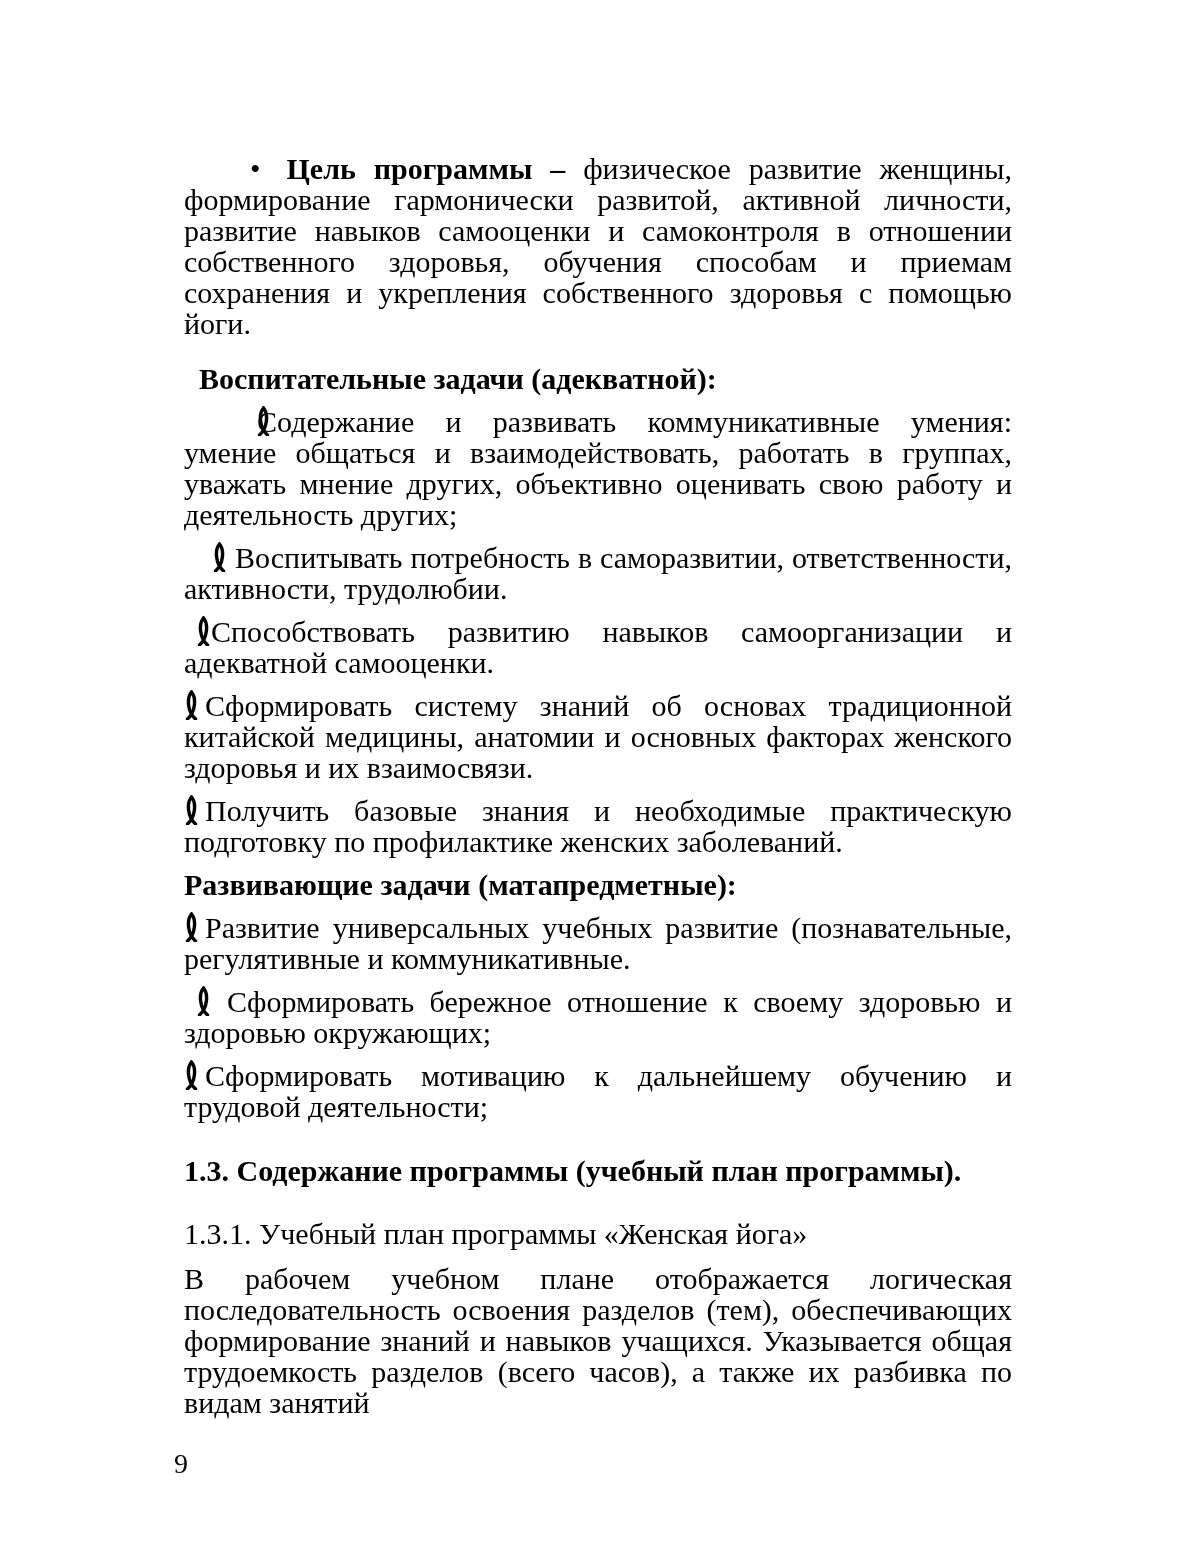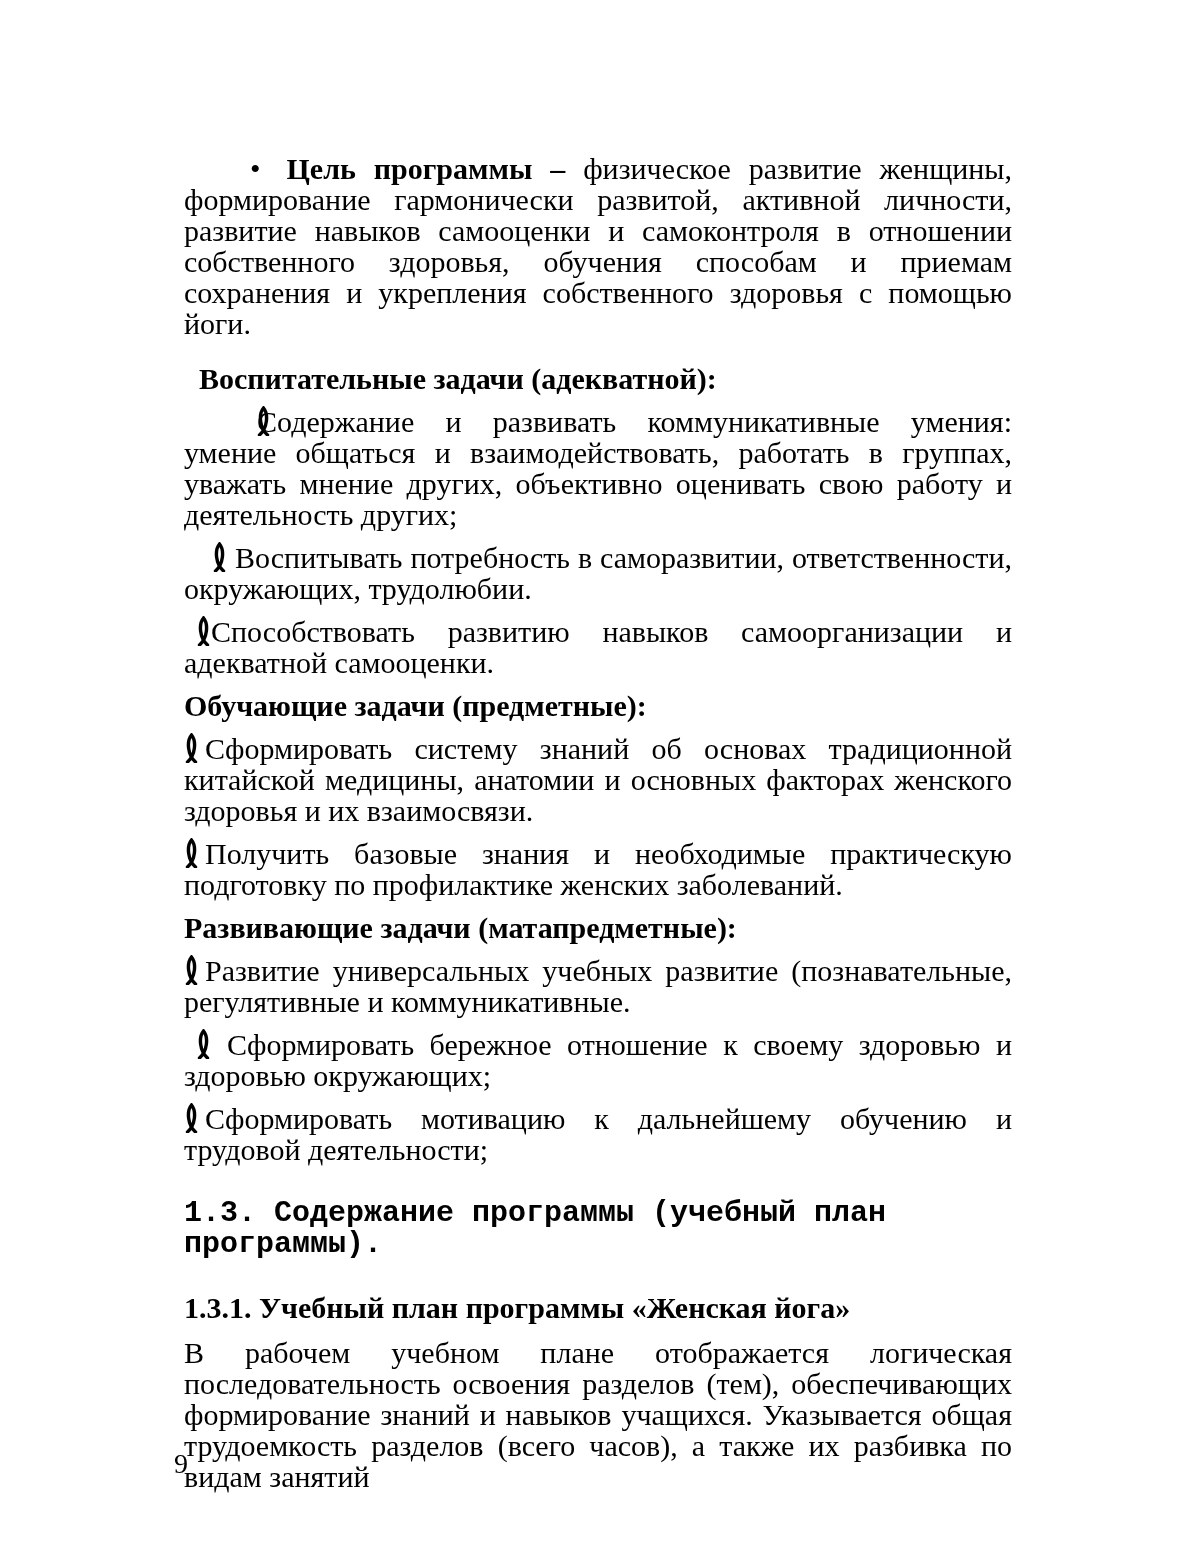--- a/index.html
+++ b/index.html
@@ -31,22 +31,22 @@
   .item .ribbon {
     display: inline-block;
     width: 15px; height: 30px;
     vertical-align: -4px;
   }
   .item .gap { display: inline-block; width: 6px; }
   .item.ind36 { text-indent: 36px; }
   .item.ind14 { text-indent: 14px; }
   .item.ind6 { text-indent: 6px; }
   .item .gap.wide { width: 22px; }
-  .content-head { margin-top: 33px; font-weight: bold; font-family: Liberation Mono, monospace; }
-  .plan-head { margin-top: 32px; font-weight: bold; }
+  .content-head { margin-top: 33px; font-weight: bold; }
+  .plan-head { margin-top: 32px; font-weight: normal; }
   .plan-para { margin-top: 14px; }
   .page-number {
     position: absolute;
     left: 174px; top: 1448px;
     font-size: 28px; line-height: 31px;
   }
 </style>
 </head>
 <body>
 
@@ -56,27 +56,26 @@
 
 
   <h3 class="sec-head first">Воспитательные задачи (адекватной):</h3>
 
   <p class="item ind36"><span class="ribbon"><svg width="15" height="30" viewBox="0 0 15 30">
           <path d="M11.5 29 C 3.5 22, 2.5 8, 7.5 2 C 12.5 8, 11.5 22, 3.5 29" fill="none" stroke="#000" stroke-width="3.4" stroke-linecap="round"></path>
         </svg></span><span class="gap wide"></span><span>Содержание и развивать коммуникативные умения: умение общаться и взаимодействовать, работать в группах, уважать мнение других, объективно оценивать свою работу и деятельность других;</span></p>
 
   <p class="item ind14"><span class="ribbon"><svg width="15" height="30" viewBox="0 0 15 30">
           <path d="M11.5 29 C 3.5 22, 2.5 8, 7.5 2 C 12.5 8, 11.5 22, 3.5 29" fill="none" stroke="#000" stroke-width="3.4" stroke-linecap="round"></path>
-        </svg></span><span class="gap wide"></span><span>Воспитывать потребность в саморазвитии, ответственности, окружающих, трудолюбии.</span></p>
+        </svg></span><span class="gap wide"></span><span>Воспитывать потребность в саморазвитии, ответственности, активности, трудолюбии.</span></p>
 
   <p class="item ind6"><span class="ribbon"><svg width="15" height="30" viewBox="0 0 15 30">
           <path d="M11.5 29 C 3.5 22, 2.5 8, 7.5 2 C 12.5 8, 11.5 22, 3.5 29" fill="none" stroke="#000" stroke-width="3.4" stroke-linecap="round"></path>
         </svg></span><span class="gap"></span><span>Способствовать развитию навыков самоорганизации и адекватной самооценки.</span></p>
 
-  <h3 class="sec-head">Обучающие задачи (предметные):</h3>
 
   <p class="item"><span class="ribbon"><svg width="15" height="30" viewBox="0 0 15 30">
           <path d="M11.5 29 C 3.5 22, 2.5 8, 7.5 2 C 12.5 8, 11.5 22, 3.5 29" fill="none" stroke="#000" stroke-width="3.4" stroke-linecap="round"></path>
         </svg></span><span class="gap"></span><span>Сформировать систему знаний об основах традиционной китайской медицины, анатомии и основных факторах женского здоровья и их взаимосвязи.</span></p>
 
   <p class="item"><span class="ribbon"><svg width="15" height="30" viewBox="0 0 15 30">
           <path d="M11.5 29 C 3.5 22, 2.5 8, 7.5 2 C 12.5 8, 11.5 22, 3.5 29" fill="none" stroke="#000" stroke-width="3.4" stroke-linecap="round"></path>
         </svg></span><span class="gap"></span><span>Получить базовые знания и необходимые практическую подготовку по профилактике женских заболеваний.</span></p>
 
   <h3 class="sec-head">Развивающие задачи (матапредметные):</h3>

